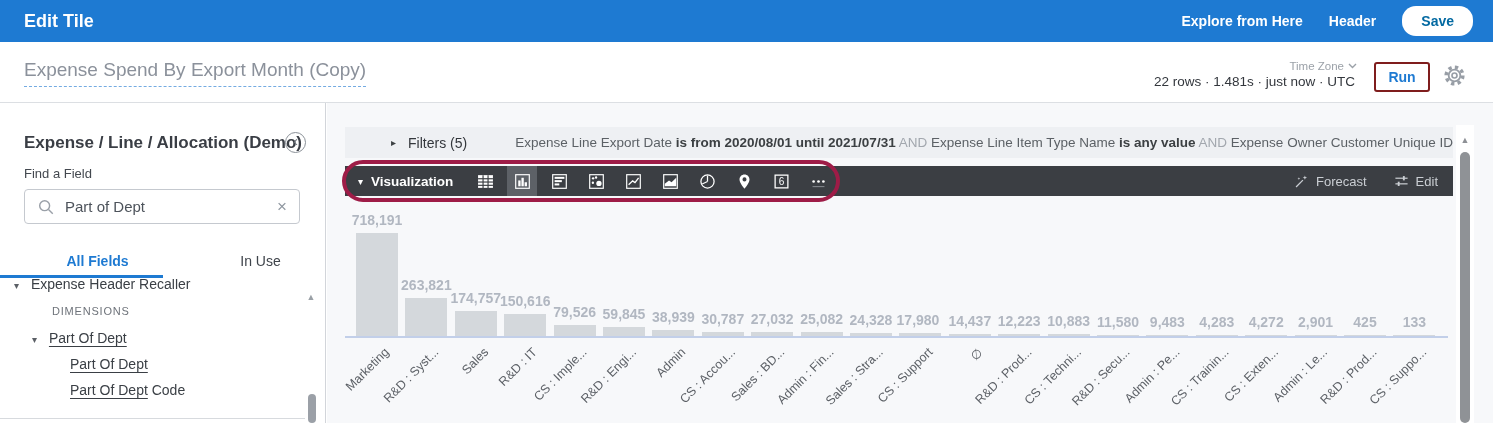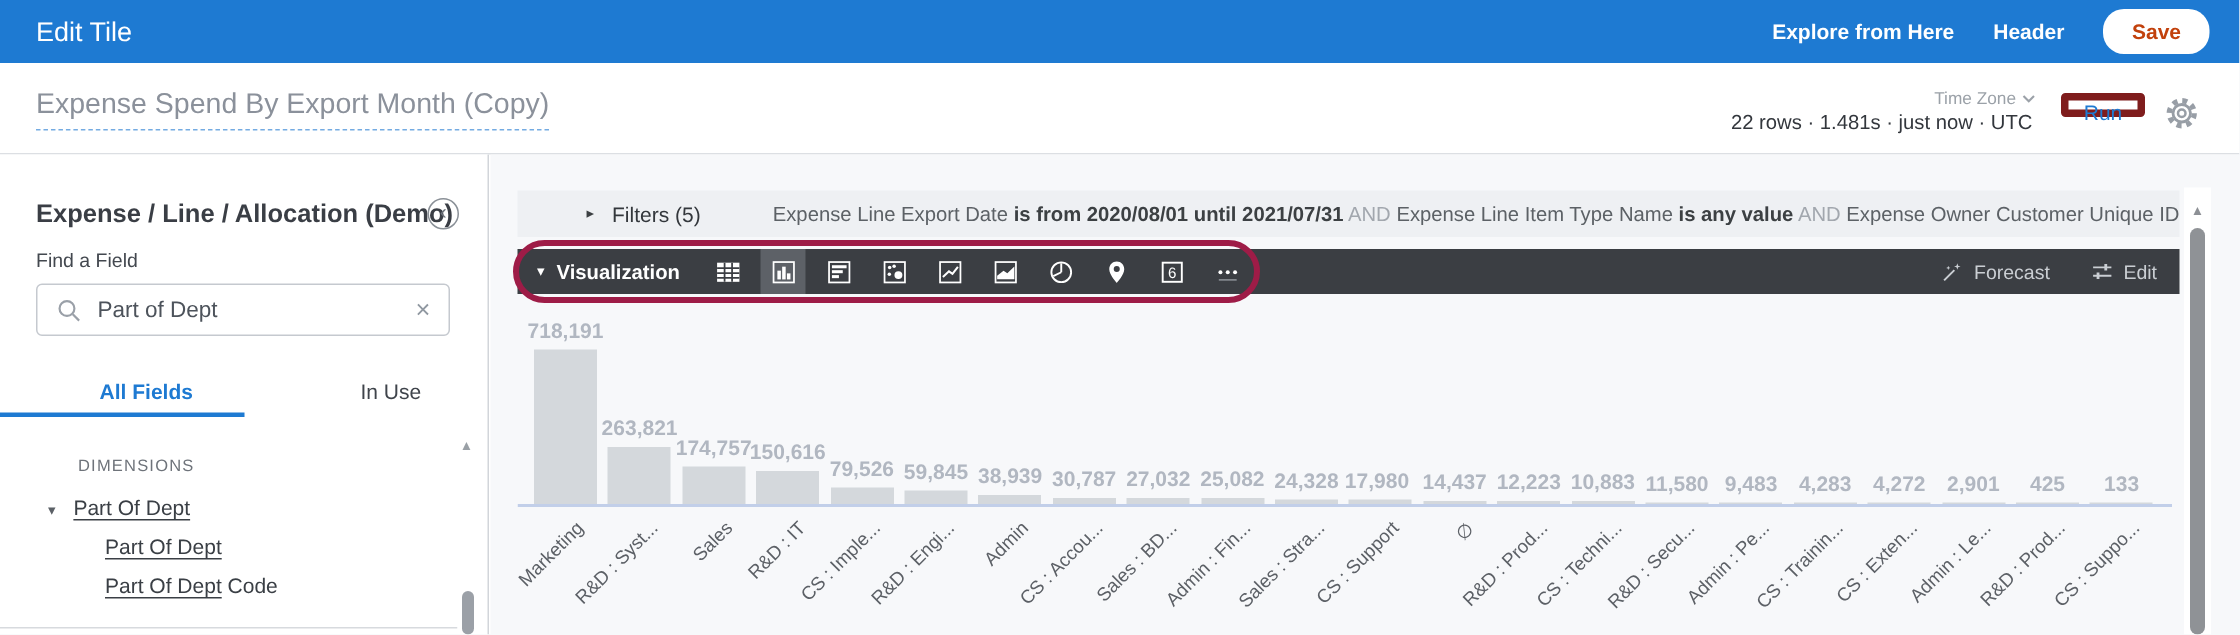--- a/index.html
+++ b/index.html
@@ -1,31 +1,31 @@
 <!DOCTYPE html>
 <html><head>
 <meta charset="utf-8">
 <style>
   * { margin:0; padding:0; box-sizing:border-box; }
   body { font-family:"Liberation Sans","DejaVu Sans",sans-serif; background:#e8eaed; }
   .app { position:relative; width:1493px; height:423px; background:#fff; overflow:hidden; }
 
   
   .topbar { position:absolute; left:0; top:0; width:1493px; height:42px; background:#1e7ad2; display:flex; align-items:center; }
-  .topbar-title { color:#fff; font-size:18px; margin-left:24px; font-weight:400;text-align:center; }
+  .topbar-title { color:#fff; font-size:18px; margin-left:24px; font-weight:700;text-align:center; }
   .topbar-actions { position:absolute; right:20px; top:0; height:42px; display:flex; align-items:center; gap:26px; }
   .topbar-link { color:#fff; font-size:14px; font-weight:600; cursor:pointer; white-space:nowrap; }
-  .save-btn { background:#fff; color:#c2410c; font-size:14px; font-weight:600; border:none; border-radius:14px; padding:7px 19px; cursor:pointer; }
+  .save-btn { background:#fff; color:#0369a1; font-size:14px; font-weight:600; border:none; border-radius:14px; padding:7px 19px; cursor:pointer; }
 
   
   .titlebar { position:absolute; left:0; top:42px; width:1493px; height:61px; background:#fff; border-bottom:1px solid #dcdfe3; }
   .tile-title { position:absolute; left:24px; top:17px; font-size:19px; color:#8b919b; padding-bottom:5px; border-bottom:1px dashed #74abe2; cursor:text; }
   .tz { position:absolute; right:136px; top:18px; font-size:11.5px; color:#9ba1a8; display:flex; align-items:center; gap:4px; cursor:pointer; }
   .stats { position:absolute; right:138px; top:32px; font-size:13.5px; color:#33373d; }
-  .run-btn { position:absolute; right:63px; top:20px; width:56px; height:16px; background:#fff; border:5px solid #7f1d1d; border-radius:3px; color:#1e7ad2; font-size:14px; font-weight:400; cursor:pointer; }
+  .run-btn { position:absolute; right:63px; top:20px; width:56px; height:30px; background:#fff; border:2px solid #7f1d1d; border-radius:3px; color:#1e7ad2; font-size:14px; font-weight:700; cursor:pointer; }
   .gear { position:absolute; right:26px; top:21px; width:25px; height:25px; cursor:pointer; }
 
   
   .sidebar { position:absolute; left:0; top:103px; width:326px; height:320px; background:#fff; border-right:1px solid #d2d5da;padding-left:28px; }
   .explore-title { position:absolute; left:24px; top:30px; font-size:17px; font-weight:600; color:#3a3e45; }
   .collapse-btn { position:absolute; left:285px; top:29px; width:21px; height:21px; border:1.5px solid #8a9097; border-radius:50%; color:#6d737b; font-size:14px; line-height:17px; text-align:center; cursor:pointer; }
   .find-label { position:absolute; left:24px; top:63px; font-size:13px; color:#43484f; }
   .search-box { position:absolute; left:24px; top:86px; width:276px; height:35px; border:1px solid #c5c9cf; border-radius:4px; background:#fff; display:flex; align-items:center; padding:0 12px; gap:10px; }
   .search-value { flex:1; font-size:15px; color:#4d535b; }
   .clear-x { font-size:17px; color:#9098a1; cursor:pointer; line-height:1; }
@@ -118,20 +118,24 @@
           <line x1="12.8" y1="12.8" x2="17.5" y2="17.5"></line>
         </svg>
       <span class="search-value">Part of Dept</span>
       <span class="clear-x">×</span>
     </div>
     <div class="tab active" style="left:0;">All Fields</div>
     <div class="tab inactive">In Use</div>
     <div class="tab-underline"></div>
 
     <div class="tree">
+      <div class="tree-row" style="left:14px; top:-3px;">
+        <span class="tree-caret">▾</span>
+        <span>Expense Header Recaller</span>
+      </div>
       <div class="dims">DIMENSIONS</div>
       <div class="tree-row" style="left:32px; top:51px;">
         <span class="tree-caret">▾</span>
         <span class="u">Part Of Dept</span>
       </div>
       <div class="tree-row" style="left:70px; top:77px;">
         <span class="u">Part Of Dept</span>
       </div>
       <div class="tree-row" style="left:70px; top:103px;">
         <span class="u">Part Of Dept</span><span> Code</span>

